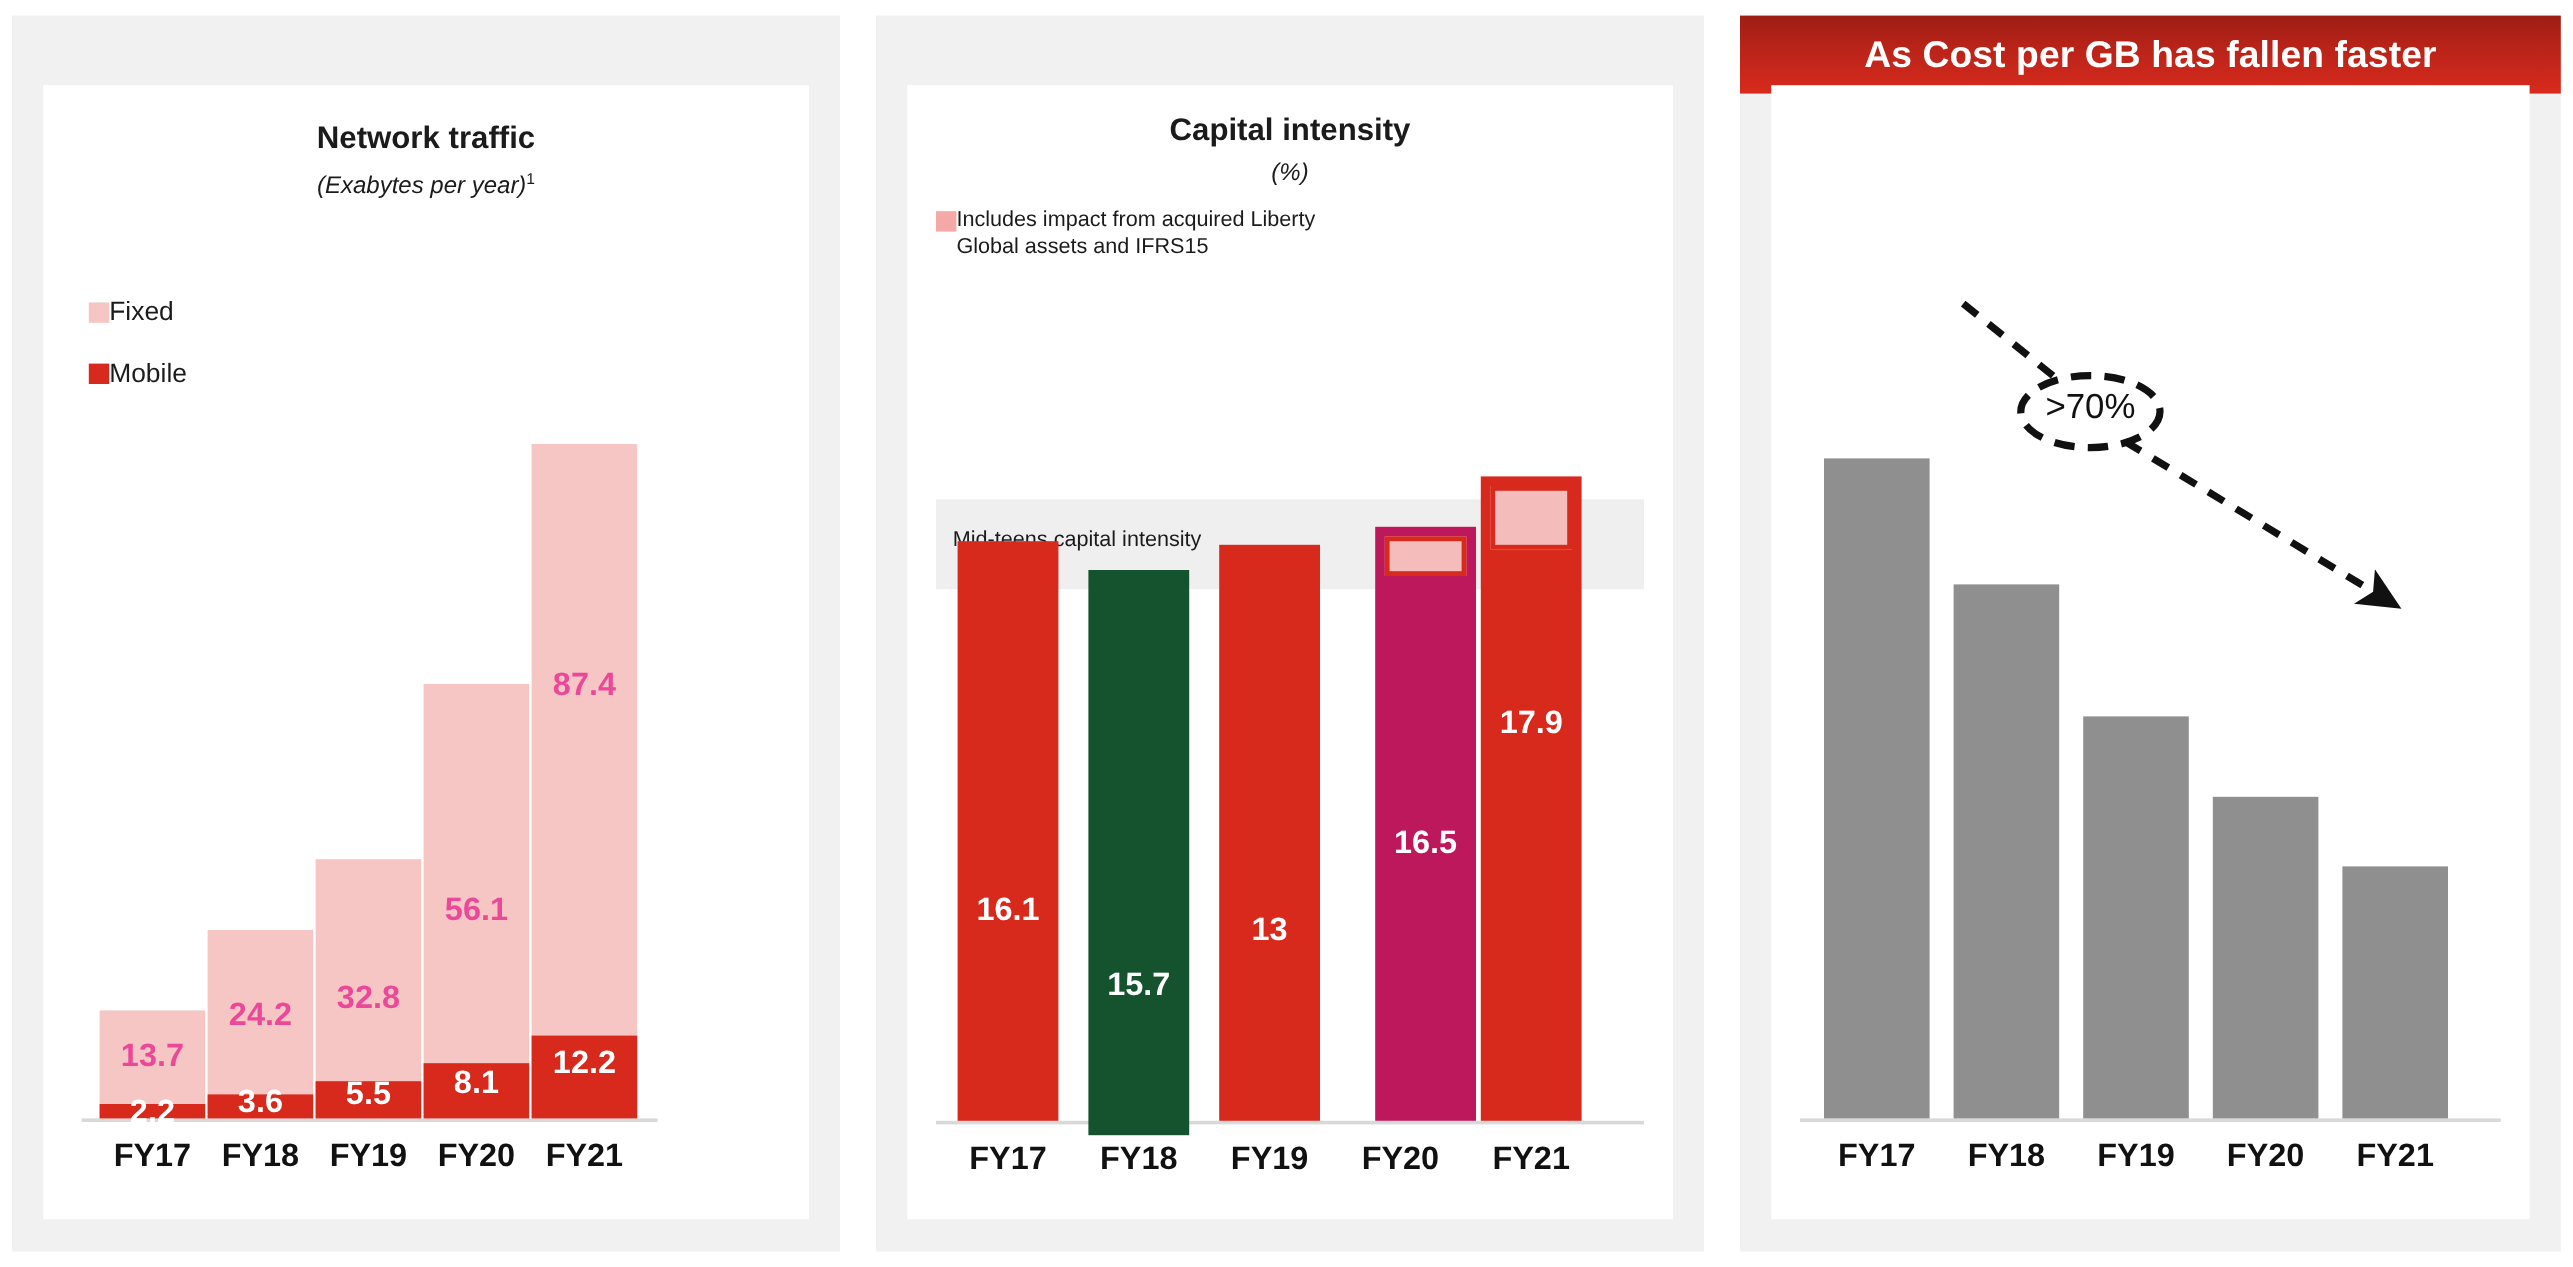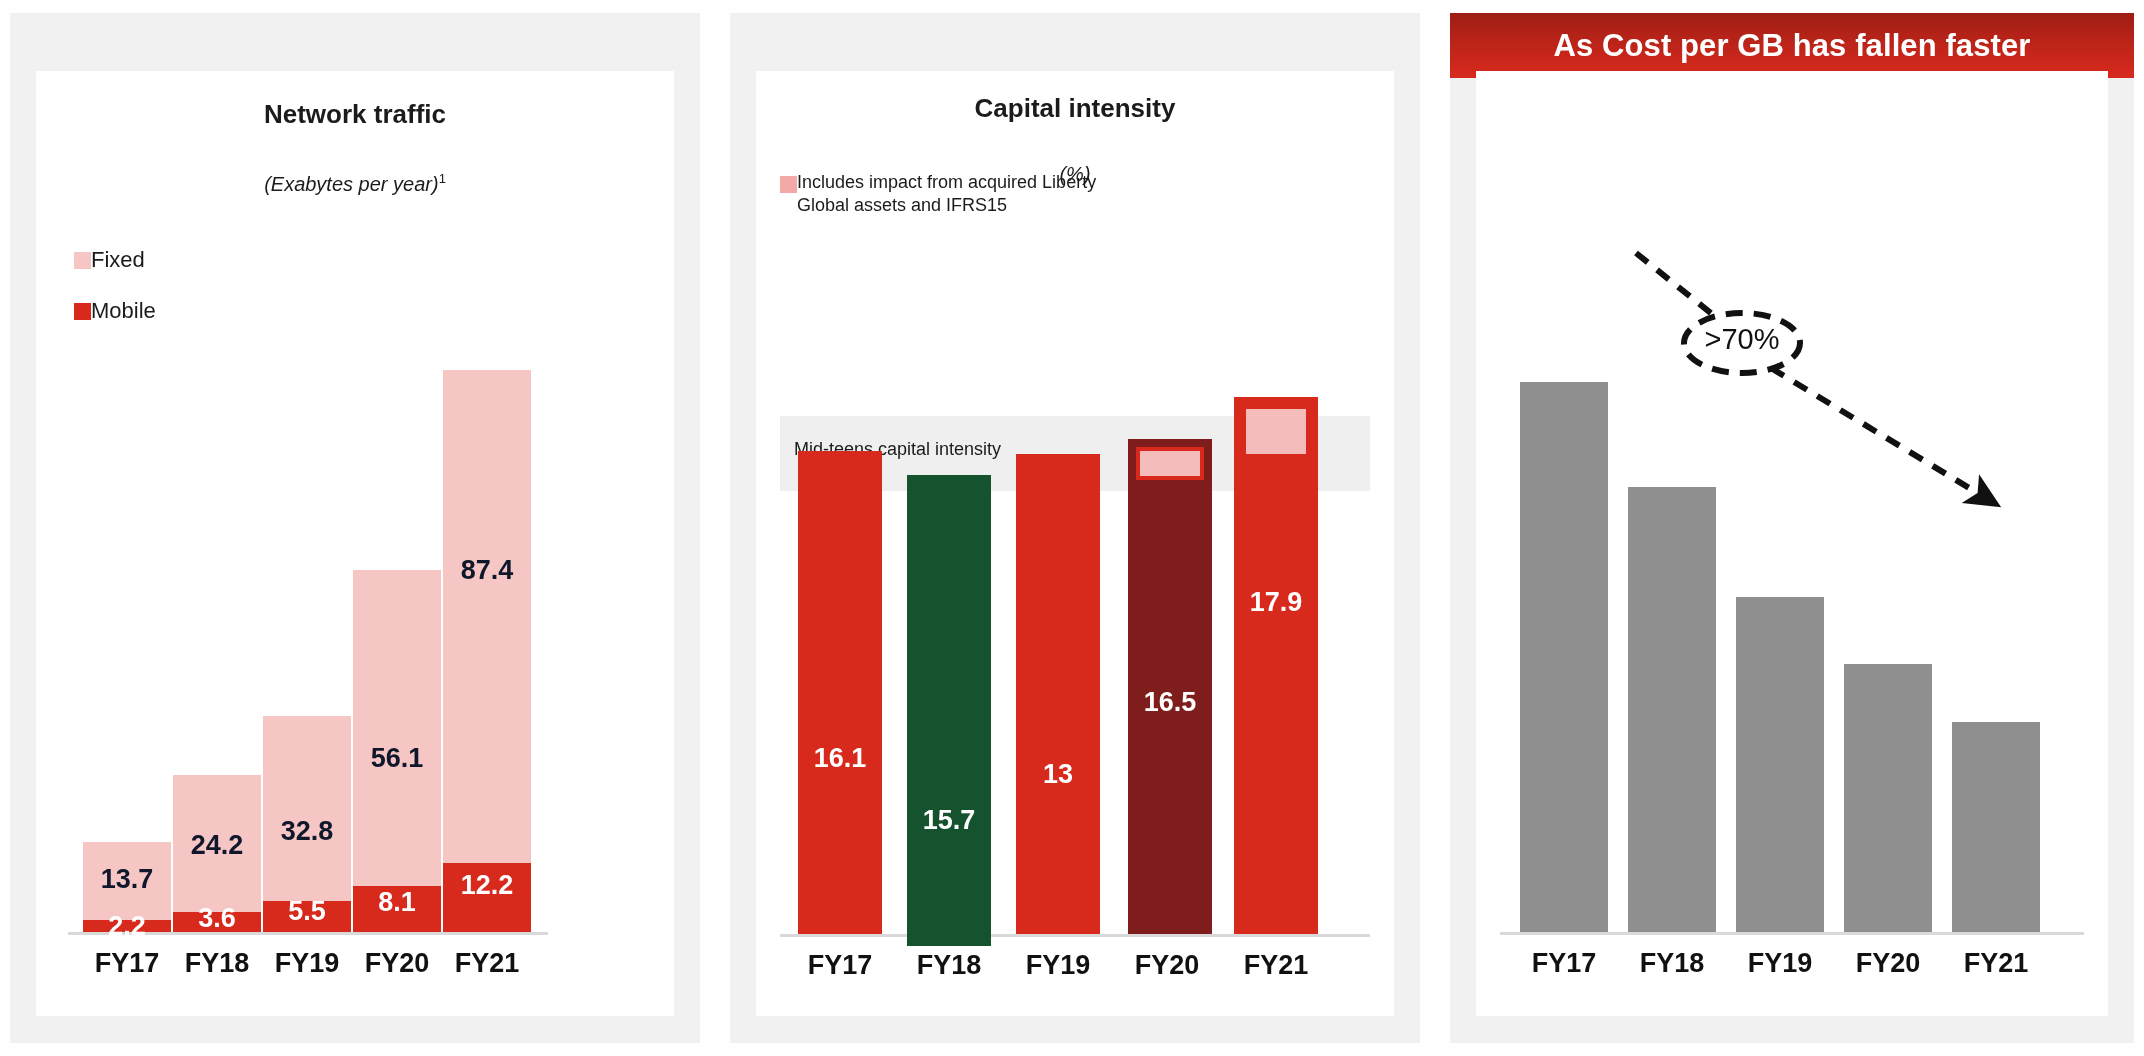--- a/index.html
+++ b/index.html
@@ -16,34 +16,34 @@
     display:flex;align-items:center;justify-content:center;}
   .panel-header-title{color:#ffffff;font-size:31px;font-weight:bold;letter-spacing:.1px;
     white-space:nowrap;}
 
   .card{position:absolute;background:#ffffff;}
   .card-1{left:26px;top:58px;width:638px;width:638px;height:945px;}
   .card-2{left:26px;top:58px;width:638px;height:945px;}
   .card-3{left:26px;top:58px;width:632px;height:945px;}
 
   .chart-title{position:absolute;width:100%;text-align:center;font-size:26px;font-weight:bold;color:#1b1b1b;}
-  .chart-sub{position:absolute;width:100%;text-align:center;font-size:20px;font-style:italic;color:#1b1b1b;margin-top:30px;}
+  .chart-sub{position:absolute;width:100%;text-align:center;font-size:20px;font-style:italic;color:#1b1b1b;}
   .sup{font-size:13px;vertical-align:super;font-style:normal;}
 
   .legend-row{position:absolute;display:flex;align-items:center;}
   .legend-swatch{width:17px;height:17px;display:block;}
   .legend-label{font-size:22px;color:#1b1b1b;white-space:nowrap;}
   .legend-multiline{font-size:18px;color:#1b1b1b;line-height:1.28;}
 
   .plot{position:absolute;}
   .axis-line{position:absolute;height:3px;background:#d9d9d9;}
   .bar{position:absolute;}
   .bar-seg{position:absolute;left:0;width:100%;}
   .val-in{position:absolute;width:100%;text-align:center;font-size:27px;font-weight:bold;}
-  .val-dark{color:#0f172a;}
+  .val-dark{color:#ec4899;}
   .val-light{color:#ffffff;}
   .xlab{position:absolute;text-align:center;font-size:27px;font-weight:bold;color:#111111;}
 
   .band{position:absolute;background:#efefef;}
   .band-label{position:absolute;font-size:18px;color:#1b1b1b;white-space:nowrap;}
 
   .overlay-box{position:absolute;background:#f4bdbb;border:4px solid #d8291d;box-sizing:border-box;}
   .ann-svg{position:absolute;left:0;top:0;pointer-events:none;}
 </style>
 </head>
@@ -135,21 +135,21 @@
 
         <div class="bar" style="left:42px;bottom:82px;width:84px;height:483px;background:#d8291d;">
           <div class="val-in val-light" style="top:292px;">16.1</div>
         </div>
         <div class="bar" style="left:151px;bottom:70px;width:84px;height:471px;background:#14532d;">
           <div class="val-in val-light" style="top:330px;">15.7</div>
         </div>
         <div class="bar" style="left:260px;bottom:82px;width:84px;height:480px;background:#d8291d;">
           <div class="val-in val-light" style="top:305px;">13</div>
         </div>
-        <div class="bar" style="left:372px;bottom:82px;width:84px;height:495px;background:#7f1d1d;">
+        <div class="bar" style="left:390px;bottom:82px;width:84px;height:495px;background:#be185d;">
           <div class="overlay-box" style="left:8px;top:8px;width:68px;height:33px;"></div>
           <div class="val-in val-light" style="top:248px;">16.5</div>
         </div>
         <div class="bar" style="left:478px;bottom:82px;width:84px;height:537px;background:#d8291d;">
           <div class="overlay-box" style="left:8px;top:8px;width:68px;height:53px;"></div>
           <div class="val-in val-light" style="top:190px;">17.9</div>
         </div>
 
         <div class="xlab" style="left:42px;top:879px;width:84px;">FY17</div>
         <div class="xlab" style="left:151px;top:879px;width:84px;">FY18</div>

